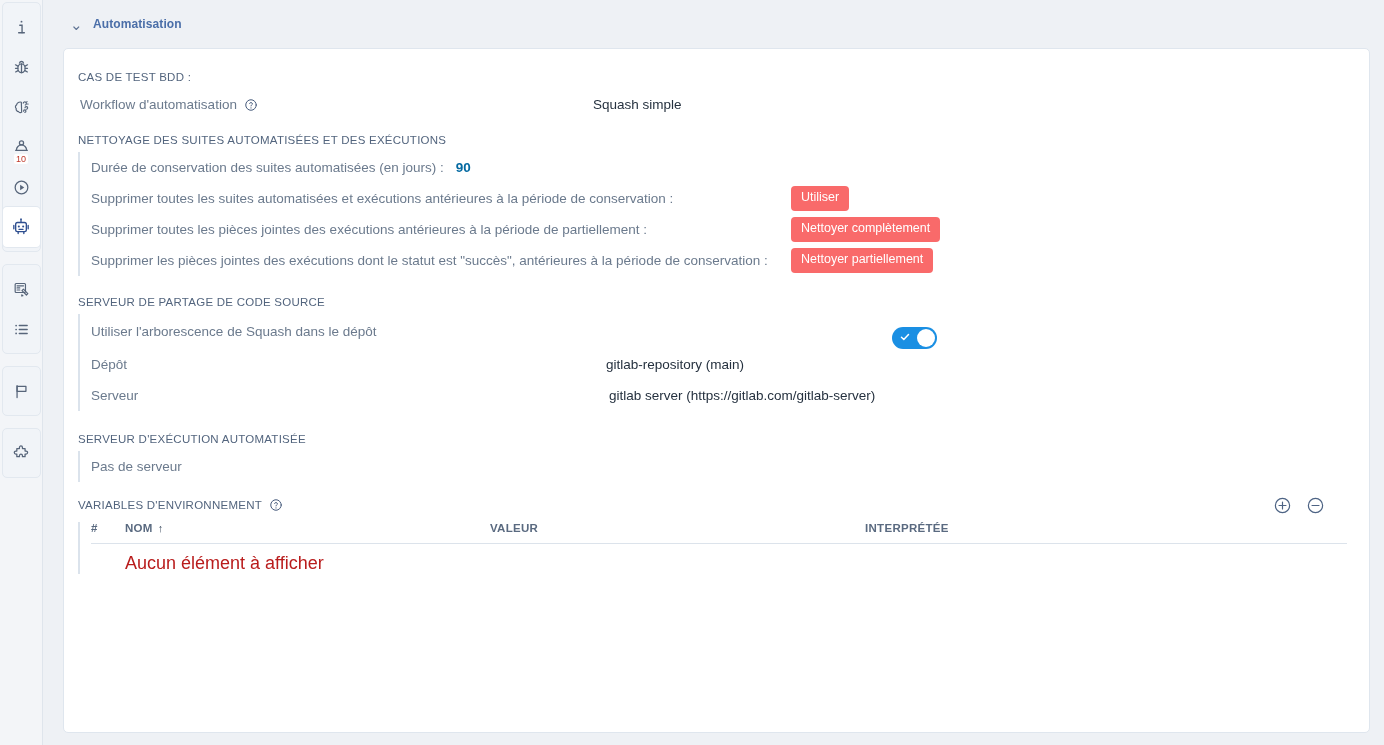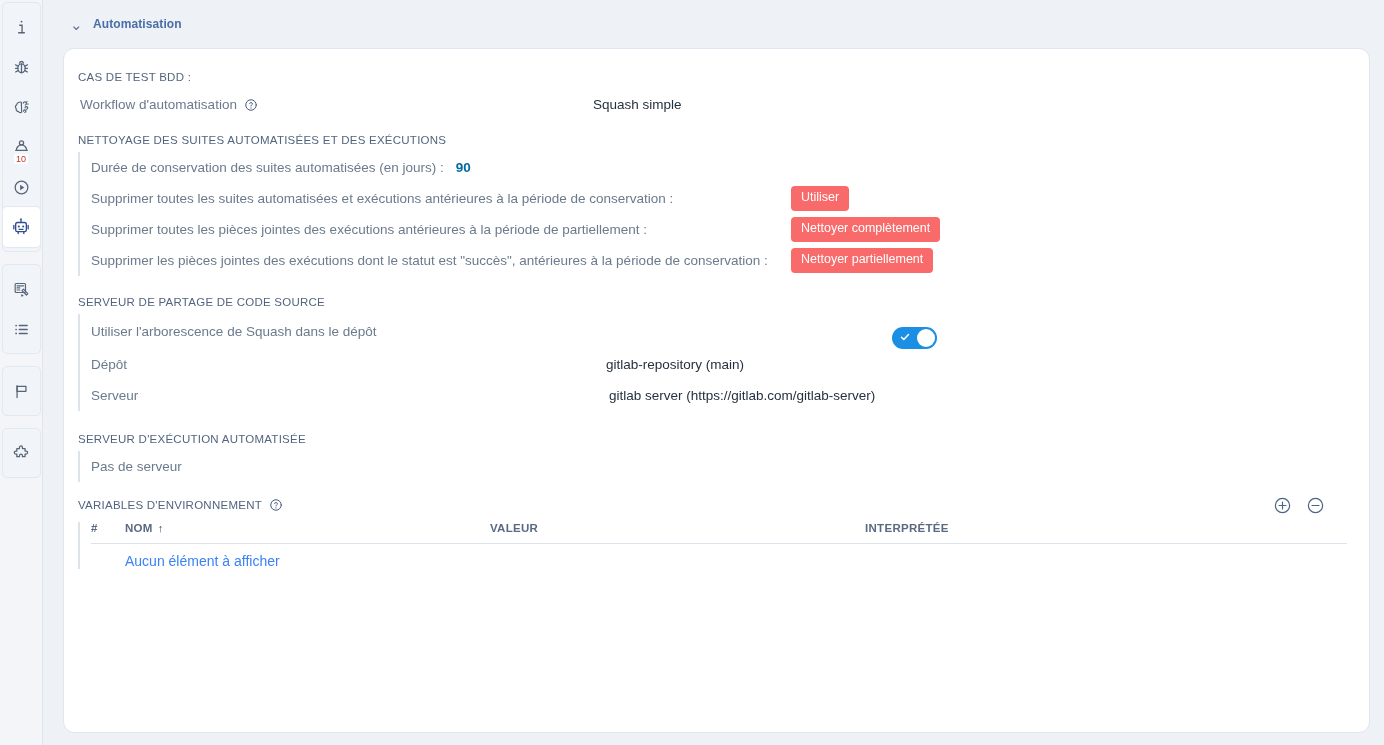--- a/index.html
+++ b/index.html
@@ -108,21 +108,21 @@
   }
 
   .card {
     position: absolute;
     left: 20px;
     top: 48px;
     width: 1307px;
     height: 685px;
     background: #ffffff;
     border: 1px solid #dfe6ee;
-    border-radius: 11px;
+    border-radius: 5px;
     box-sizing: border-box;
     overflow: hidden;
   }
   .card-inner {
     padding: 22px 22px 0 14px;
   }
 
   .section-title {
     font-size: 11.5px;
     letter-spacing: 0.25px;
@@ -244,22 +244,22 @@
     font-size: 11.5px;
     letter-spacing: 0.3px;
     color: #5a6a80;
     font-weight: bold;
     text-transform: uppercase;
     padding: 0 0 9px 0;
     border-bottom: 1px solid #dce3eb;
     white-space: nowrap;
   }
   table.vars td {
-    font-size: 14px;
-    color: #3b82f6;
+    font-size: 18px;
+    color: #b91c1c;
     padding: 9px 0 0 0;
   }
   th.col-num  { width: 34px; }
   th.col-name { width: 365px; }
   th.col-val  { width: 375px; }
   .sort-arrow {
     display: inline-block;
     margin-left: 5px;
     font-size: 11px;
     color: #3a4a5e;

